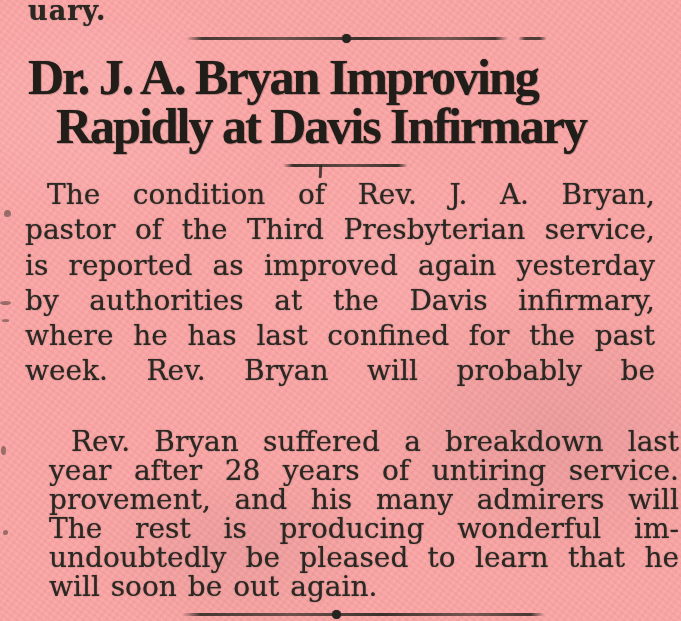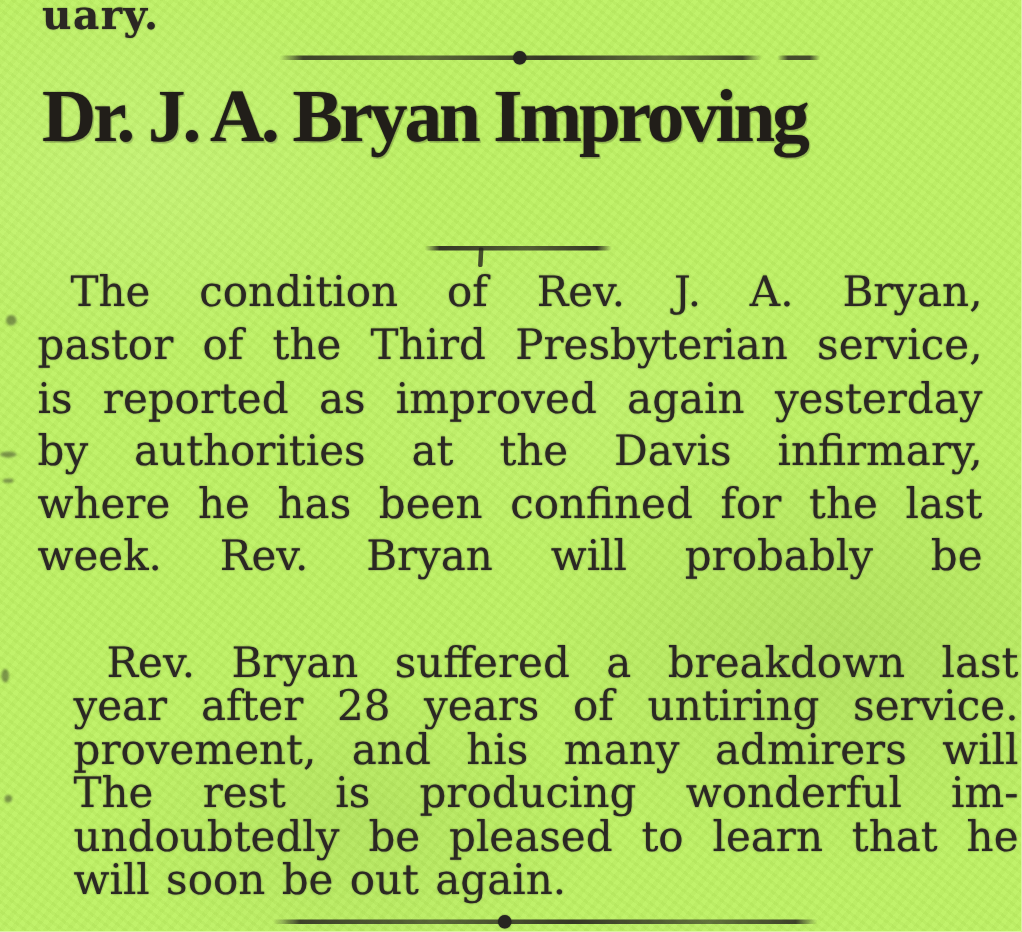--- a/index.html
+++ b/index.html
@@ -1,20 +1,20 @@
 <!DOCTYPE html>
 <html><head>
 <meta charset="utf-8">
 <style>
   html,body { margin:0; padding:0; }
   .page {
     position:relative;
     width:681px; height:621px;
     overflow:hidden;
-    background-color:#bef264;
+    background-color:#fca5a5;
     font-family:"DejaVu Serif", serif;
   }
   
   .page::before {
     content:""; position:absolute; inset:0; pointer-events:none;
     background:
       radial-gradient(ellipse 260px 180px at 14% 18%, rgba(255,255,255,0.10), transparent 70%),
       radial-gradient(ellipse 300px 220px at 82% 70%, rgba(0,0,0,0.06), transparent 70%),
       radial-gradient(ellipse 220px 160px at 55% 42%, rgba(255,255,255,0.06), transparent 70%),
       radial-gradient(ellipse 240px 140px at 35% 88%, rgba(0,0,0,0.05), transparent 70%),
@@ -93,31 +93,32 @@
 
   <div class="fragment">uary.</div>
 
   <div class="divider divider-top">
     <span class="dline"></span>
     <span class="ddot"></span>
     <span class="ddash"></span>
   </div>
 
   <h1 class="headline l1">Dr. J. A. Bryan Improving</h1>
+  <h1 class="headline l2">Rapidly at Davis Infirmary</h1>
 
   <div class="headline-rule">
     <span class="tick"></span>
   </div>
 
   <div class="para para-1 ink">
     <div class="bl pfirst">The condition of Rev. J. A. Bryan,</div>
     <div class="bl">pastor of the Third Presbyterian service,</div>
     <div class="bl">is reported as improved again yesterday</div>
     <div class="bl">by authorities at the Davis infirmary,</div>
-    <div class="bl">where he has been confined for the last</div>
+    <div class="bl">where he has last confined for the past</div>
     <div class="bl">week. Rev. Bryan will probably be</div>
   </div>
 
   <div class="para para-2 ink">
     <div class="bl pfirst">Rev. Bryan suffered a breakdown last</div>
     <div class="bl">year after 28 years of untiring service.</div>
     <div class="bl">provement, and his many admirers will</div>
     <div class="bl">The rest is producing wonderful im-</div>
     <div class="bl">undoubtedly be pleased to learn that he</div>
     <div class="bl plast">will soon be out again.</div>

